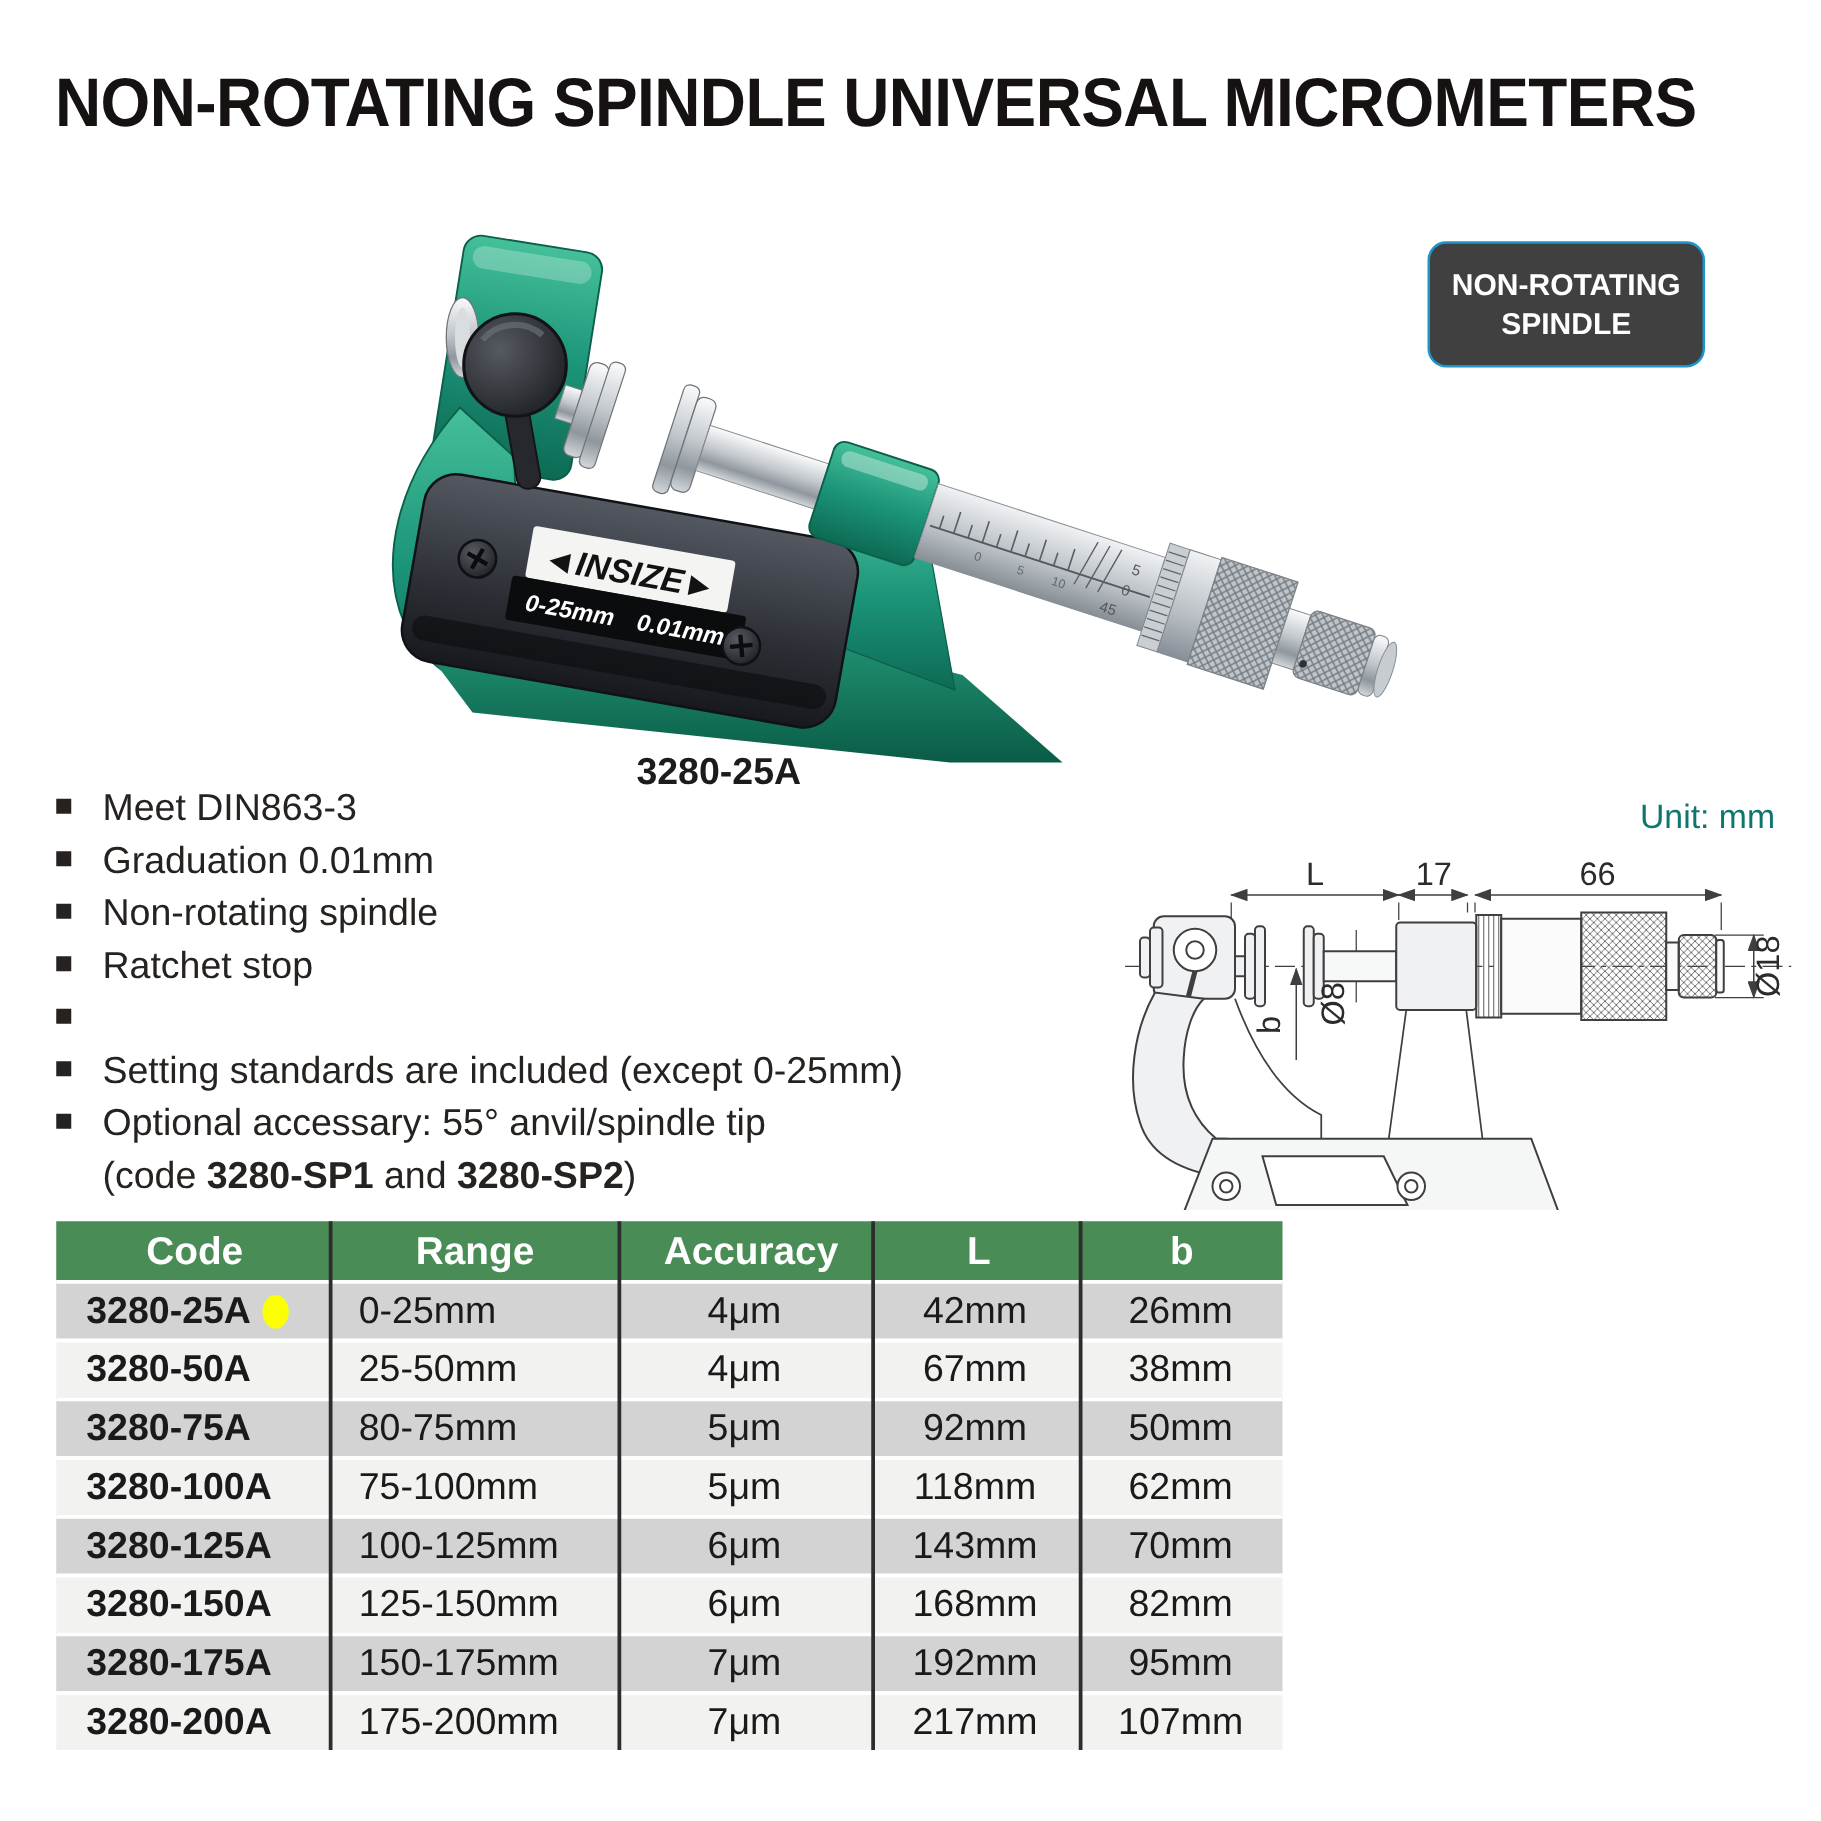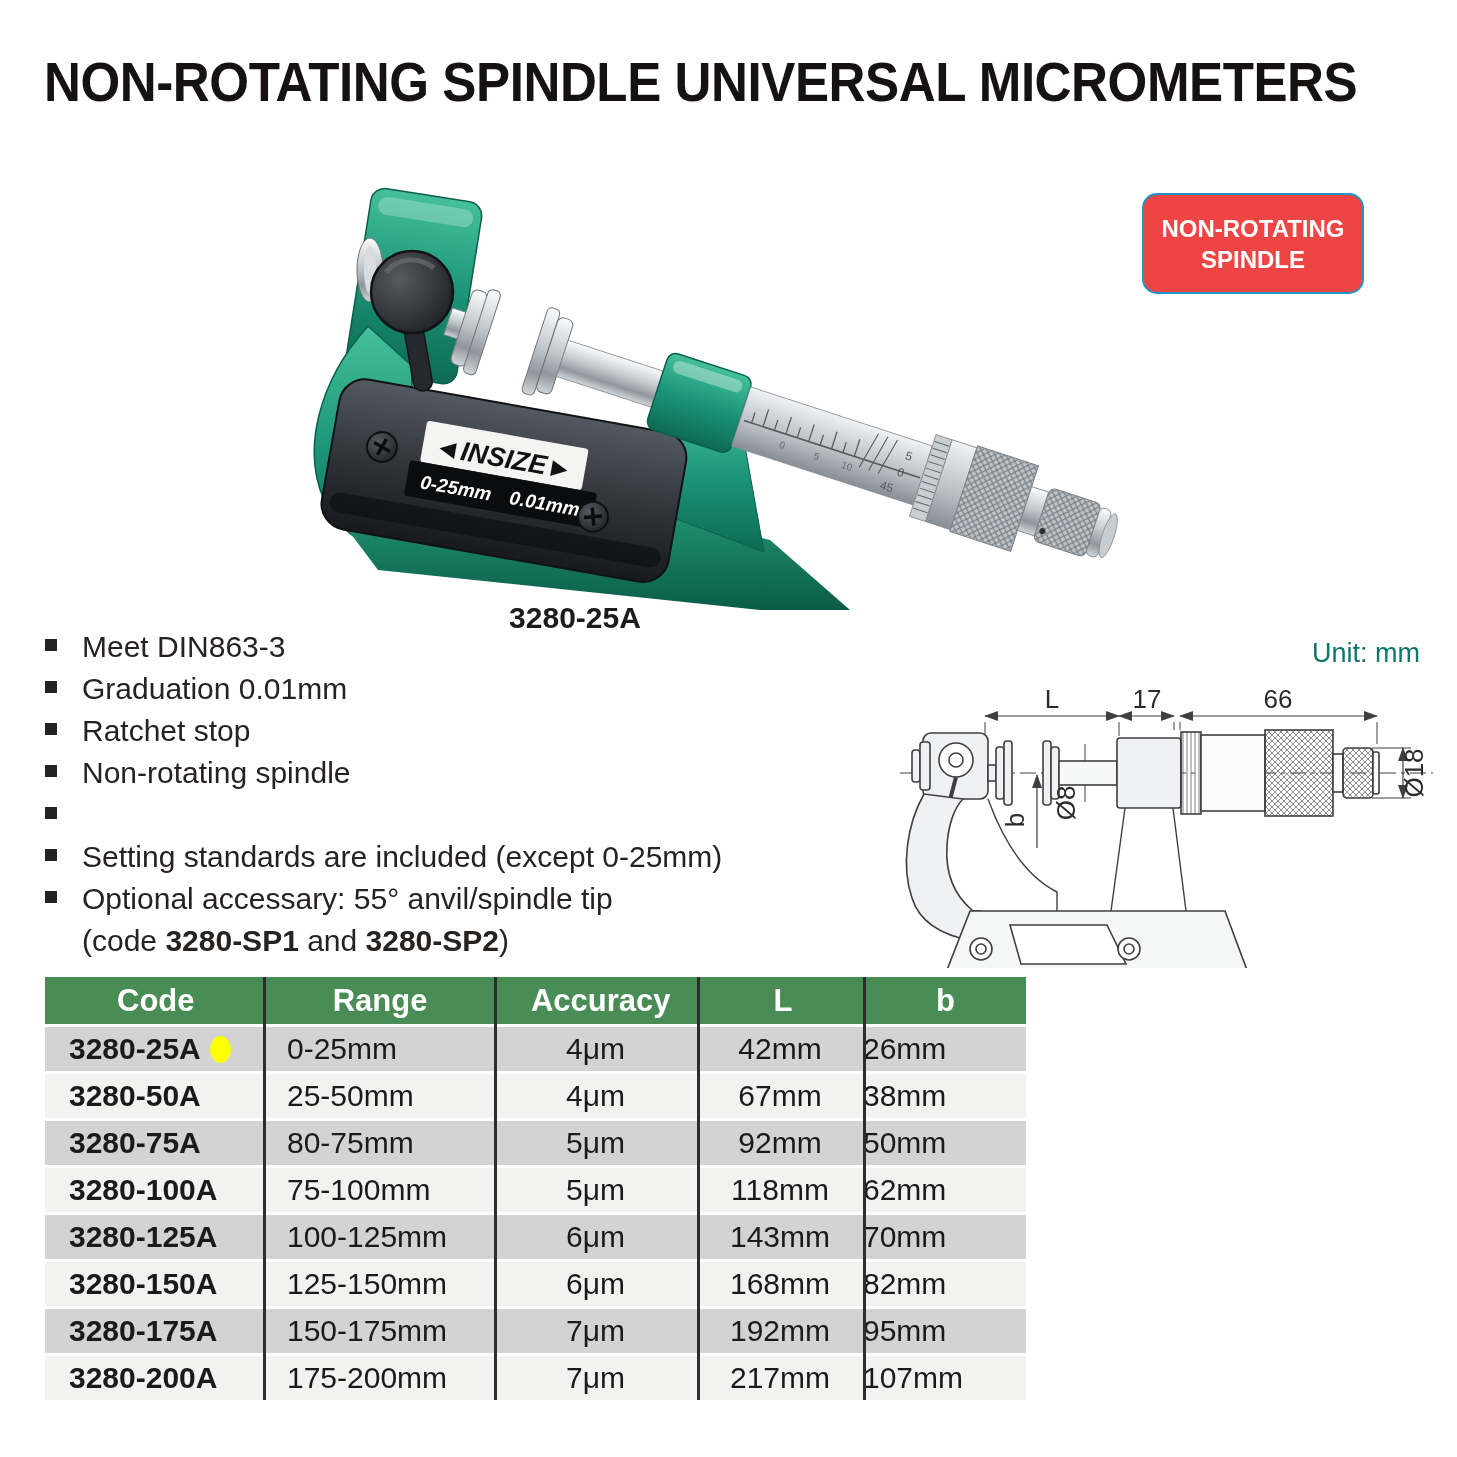--- a/index.html
+++ b/index.html
@@ -2,21 +2,21 @@
 <html><head>
 <meta charset="utf-8">
 <style>
   html,body{margin:0;padding:0;background:#fff;}
   .page{position:relative;width:1457px;height:1457px;background:#ffffff;overflow:hidden;
         font-family:"Liberation Sans","DejaVu Sans",sans-serif;color:#1c1c1c;}
   
   .title{position:absolute;left:44px;top:50px;font-size:55px;font-weight:700;color:#171212;
          white-space:nowrap;transform:scaleX(0.93);transform-origin:left top;letter-spacing:-0.5px;}
   
-  .badge{position:absolute;left:1142px;top:193px;width:218px;height:97px;background:#ef4444;
+  .badge{position:absolute;left:1142px;top:193px;width:218px;height:97px;background:#404040;
          border:2px solid #1f94c8;border-radius:15px;display:flex;flex-direction:column;
          align-items:center;justify-content:center;color:#fff;font-weight:700;font-size:24px;line-height:31px;}
   
   .photo{position:absolute;left:290px;top:168px;width:830px;height:445px;}
   .caption{position:absolute;left:430px;top:601px;width:290px;text-align:center;
            font-size:30px;font-weight:700;color:#1c1c1c;}
   
   .features{position:absolute;left:45px;top:630px;width:800px;}
   .feat{position:relative;height:42px;font-size:30px;color:#262220;padding-left:37px;white-space:nowrap;}
   .feat .sq{position:absolute;left:0;top:9px;width:12px;height:12px;background:#262220;}
@@ -30,21 +30,21 @@
   .thead{display:flex;height:47px;background:#4a8c55;}
   .hcell{font-size:31px;font-weight:700;color:#ffffff;display:flex;align-items:center;}
   .trow{display:flex;height:47px;border-top:3px solid #ffffff;box-sizing:border-box;}
   .trow.odd{background:#d2d3d2;}
   .trow.even{background:#f2f3f1;}
   .cell{font-size:30px;display:flex;align-items:center;color:#1a1a1a;}
   .c0{width:218px;padding-left:24px;box-sizing:border-box;font-weight:700;}
   .c1{width:231px;padding-left:24px;box-sizing:border-box;}
   .c2{width:203px;justify-content:center;}
   .c3{width:166px;justify-content:center;}
-  .c4{width:163px;justify-content:flex-start;}
+  .c4{width:163px;justify-content:center;}
   .h0{width:218px;padding-left:24px;box-sizing:border-box;margin-left:48px;}
   .h1{width:194px;padding-left:24px;box-sizing:border-box;}
   .h2{width:203px;justify-content:center;}
   .h3{width:166px;justify-content:center;}
   .h4{width:163px;justify-content:center;}
   .vline{position:absolute;top:0;width:3px;height:423px;background:#2d2d2d;}
   .dot{display:inline-block;width:21px;height:27px;border-radius:50%;background:#fbff00;margin-left:9px;}
 </style>
 </head>
 <body>
@@ -175,22 +175,22 @@
       <circle cx="122" cy="124" r="41" fill="url(#knobG)" stroke="#121316" stroke-width="2.5"></circle>
       <path d="M 96,104 A 34,34 0 0 1 144,100" stroke="#6a6e75" stroke-width="5" fill="none" opacity="0.7"></path>
     </g>
   </svg>
 
   <div class="caption">3280-25A</div>
 
   <div class="features" id="features">
       <div class="feat"><span class="sq"></span><span>Meet DIN863-3</span></div>
       <div class="feat"><span class="sq"></span><span>Graduation 0.01mm</span></div>
+      <div class="feat"><span class="sq"></span><span>Non-rotating spindle</span></div>
       <div class="feat"><span class="sq"></span><span>Ratchet stop</span></div>
-      <div class="feat"><span class="sq"></span><span>Non-rotating spindle</span></div>
       <div class="feat"><span class="sq"></span></div>
       <div class="feat"><span class="sq"></span><span>Setting standards are included (except 0-25mm)</span></div>
       <div class="feat"><span class="sq"></span><span>Optional accessary: 55° anvil/spindle tip</span></div>
     </div>
   <div class="feat-note" style="position:absolute;left:45px;top:924px;">
     <span>(code </span><b>3280-SP1</b><span> and </span><b>3280-SP2</b><span>)</span>
   </div>
 
   <div class="unit">Unit: mm</div>
 

